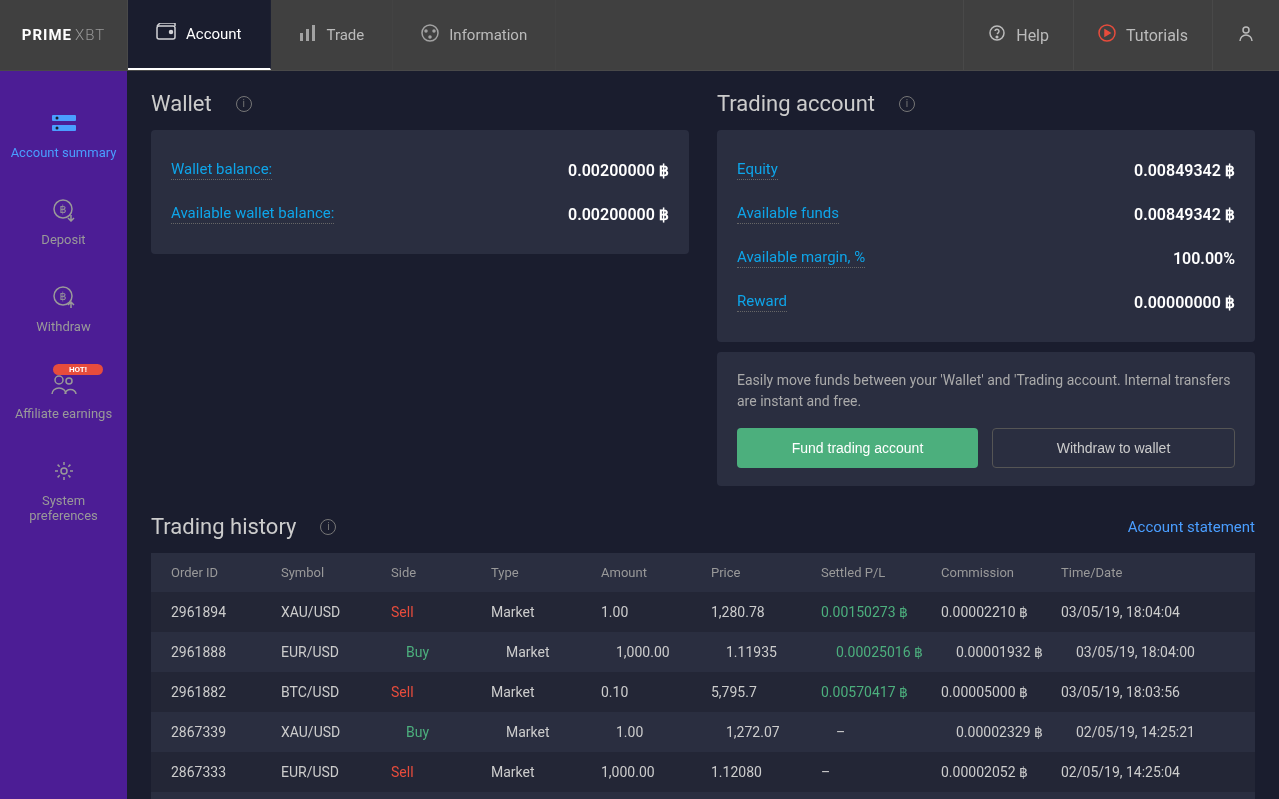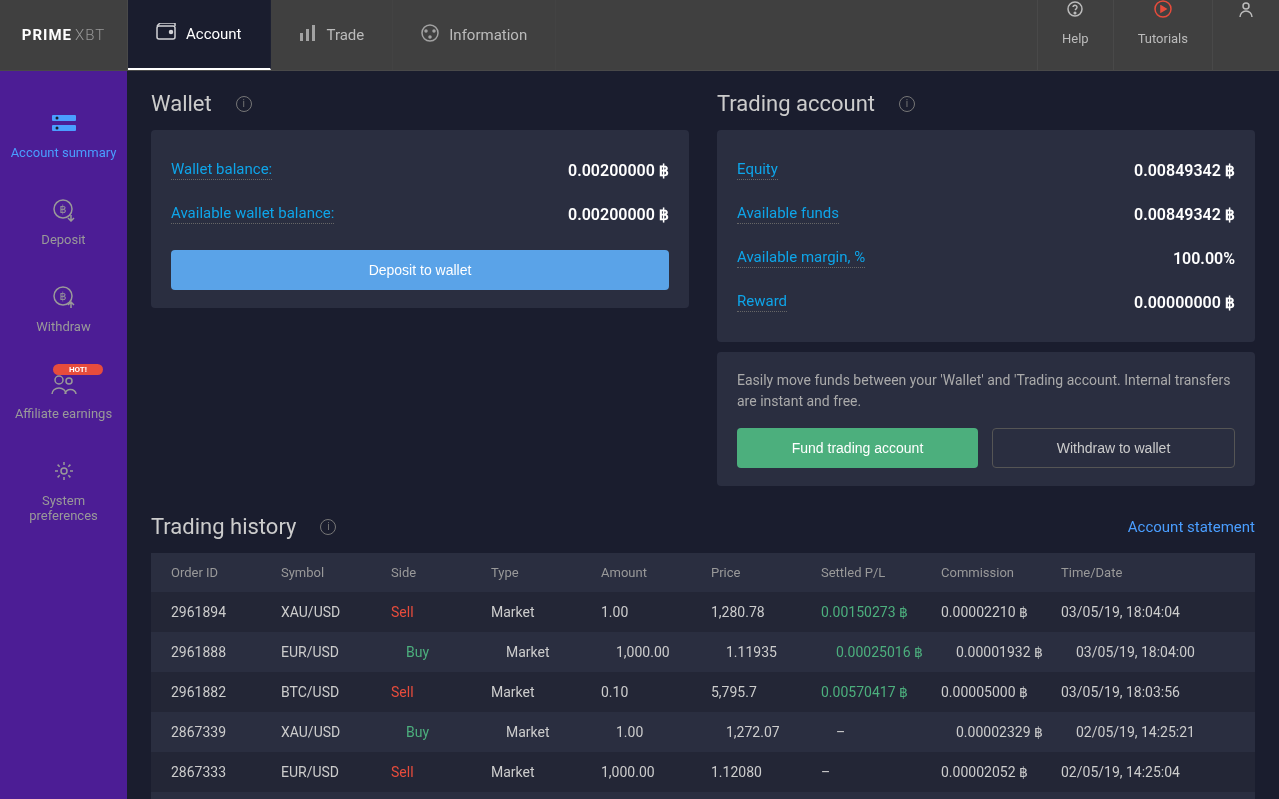--- a/index.html
+++ b/index.html
@@ -44,25 +44,24 @@
 }
 .nav-tab.active { background: #1a1d2e; color: #ffffff; border-bottom: 2px solid #fff; }
 .nav-tab .icon { opacity: 0.8; }
 .spacer { flex: 1; }
 .right-tabs { display: flex; height: 100%; }
 .right-tab {
   display: flex;
   align-items: center;
   padding: 0 24px;
   gap: 10px;
-  font-size: 13px;
+  font-size: 16px;
   color: #bbbbbb;
   cursor: pointer;
   border-left: 1px solid rgba(255,255,255,0.05);
-  flex-direction: column;
 }
 .right-tab.tutorials .icon { color: #e74c3c; }
 
 
 .layout { display: flex; height: calc(100% - 60px); }
 .sidebar {
   width: 127px;
   background: #4c1d95;
   padding-top: 20px;
 }
@@ -345,21 +344,20 @@
         </div>
         <div class="card">
           <div class="stat-row">
             <span class="stat-label">Wallet balance:</span>
             <span class="stat-value">0.00200000 ฿</span>
           </div>
           <div class="stat-row">
             <span class="stat-label">Available wallet balance:</span>
             <span class="stat-value">0.00200000 ฿</span>
           </div>
-          <button class="btn btn-blue">Deposit to wallet</button>
         </div>
       </div>
 
       <div class="panel-half">
         <div class="section-title">
           <span>Trading account</span>
           <span class="info-circle">i</span>
         </div>
         <div class="card">
           <div class="stat-row">

